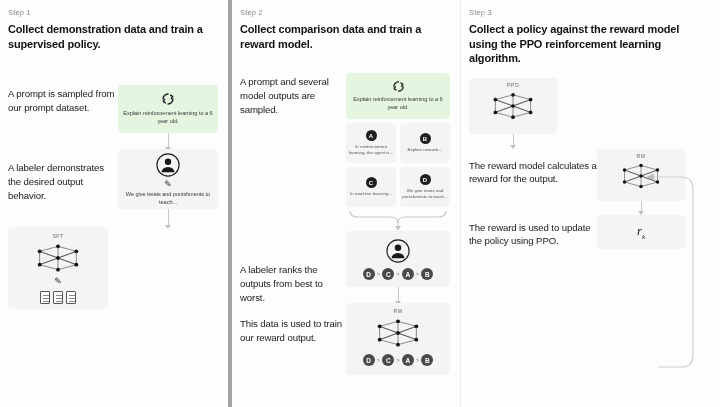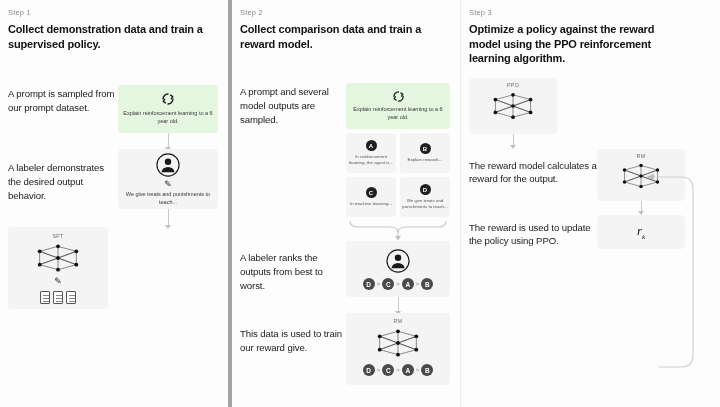--- a/index.html
+++ b/index.html
@@ -241,21 +241,21 @@
         </div>
       </div>
 
     </div>
   </div>
 
   <div class="column col2">
     <div class="step-label">Step 2</div>
     <div class="step-title">Collect comparison data and train a reward model.</div>
 
-    <div class="rows" style="margin-top:32px;">
+    <div class="rows" style="margin-top:22px;">
 
       <div class="row">
         <div class="caption c2">A prompt and several model outputs are sampled.</div>
         <div class="node-col">
           <div class="box green" style="width:104px;height:46px;">
             <span>
               <svg width="13" height="13" viewBox="0 0 24 24" fill="none" stroke="#1a1a1a" stroke-width="2.4" stroke-linecap="round">
                 <path d="M20.5 12a8.5 8.5 0 0 1-8.5 8.5"></path>
                 <path d="M3.5 12A8.5 8.5 0 0 1 12 3.5"></path>
                 <path d="M7.5 18.6 L3.9 16.2 M3.9 16.2 L6.3 12.6"></path>
@@ -287,21 +287,21 @@
           <span>
             <svg width="104" height="24" viewBox="0 0 104 24">
               <path d="M4 4 Q4 10 12 10 L44 10 Q52 10 52 16 Q52 10 60 10 L92 10 Q100 10 100 4" fill="none" stroke="#c8c8c8" stroke-width="1.1"></path>
               <path d="M52 14 L52 20" stroke="#c8c8c8" stroke-width="1"></path>
               <path d="M49 19 L52 23.5 L55 19 Z" fill="#c0c0c0"></path>
             </svg>
           </span>
         </div>
       </div>
 
-      <div class="row" style="margin-top:0px;">
+      <div class="row" style="margin-top:0px;align-items:flex-end;">
         <div class="caption c2" style="padding-top:10px;">A labeler ranks the outputs from best to worst.</div>
         <div class="node-col">
           <div class="box" style="width:104px;height:56px;">
             <span>
               <svg width="26" height="26" viewBox="0 0 40 40">
                 <circle cx="20" cy="20" r="17" fill="none" stroke="#1a1a1a" stroke-width="1.8"></circle>
                 <circle cx="20" cy="15" r="5" fill="#1a1a1a"></circle>
                 <path d="M10 31 a10 8 0 0 1 20 0 z" fill="#1a1a1a"></path>
               </svg>
             </span>
@@ -316,21 +316,21 @@
             </div>
           </div>
           <div class="arrow-v" style="height:18px;">
             <div class="stem"></div>
               <div class="head"></div>
           </div>
         </div>
       </div>
 
       <div class="row" style="margin-top:-2px;">
-        <div class="caption c2" style="padding-top:14px;">This data is used to train our reward give.</div>
+        <div class="caption c2" style="padding-top:14px;">This data is used to train our reward output.</div>
         <div class="node-col">
           <div class="box" style="width:104px;height:72px;justify-content:flex-start;padding-top:5px;">
             <div class="tiny-label">RM</div>
             <span>
               <svg width="50" height="34" viewBox="0 0 60 40">
                 <g stroke="#3a3a3a" stroke-width="0.7" fill="none">
                   <path d="M8 12 L30 6 L52 12 L52 28 L30 34 L8 28 Z"></path>
                   <path d="M8 12 L30 20 L52 12 M8 28 L30 20 L52 28 M30 6 L30 34"></path>
                   <path d="M8 12 L52 28 M8 28 L52 12"></path>
                 </g>
@@ -356,21 +356,21 @@
             </div>
           </div>
         </div>
       </div>
 
     </div>
   </div>
 
   <div class="column col3">
     <div class="step-label">Step 3</div>
-    <div class="step-title">Optimize a policy against the reward model using the PPO reinforcement learning algorithm.</div>
+    <div class="step-title">Collect a policy against the reward model using the PPO reinforcement learning algorithm.</div>
 
     <div class="rows" style="margin-top:12px;">
 
 
       <div class="row">
         <div class="node-col">
           <div class="box" style="width:88px;height:56px;justify-content:flex-start;padding-top:4px;">
             <div class="tiny-label">PPO</div>
             <span>
               <svg width="48" height="32" viewBox="0 0 60 40">

